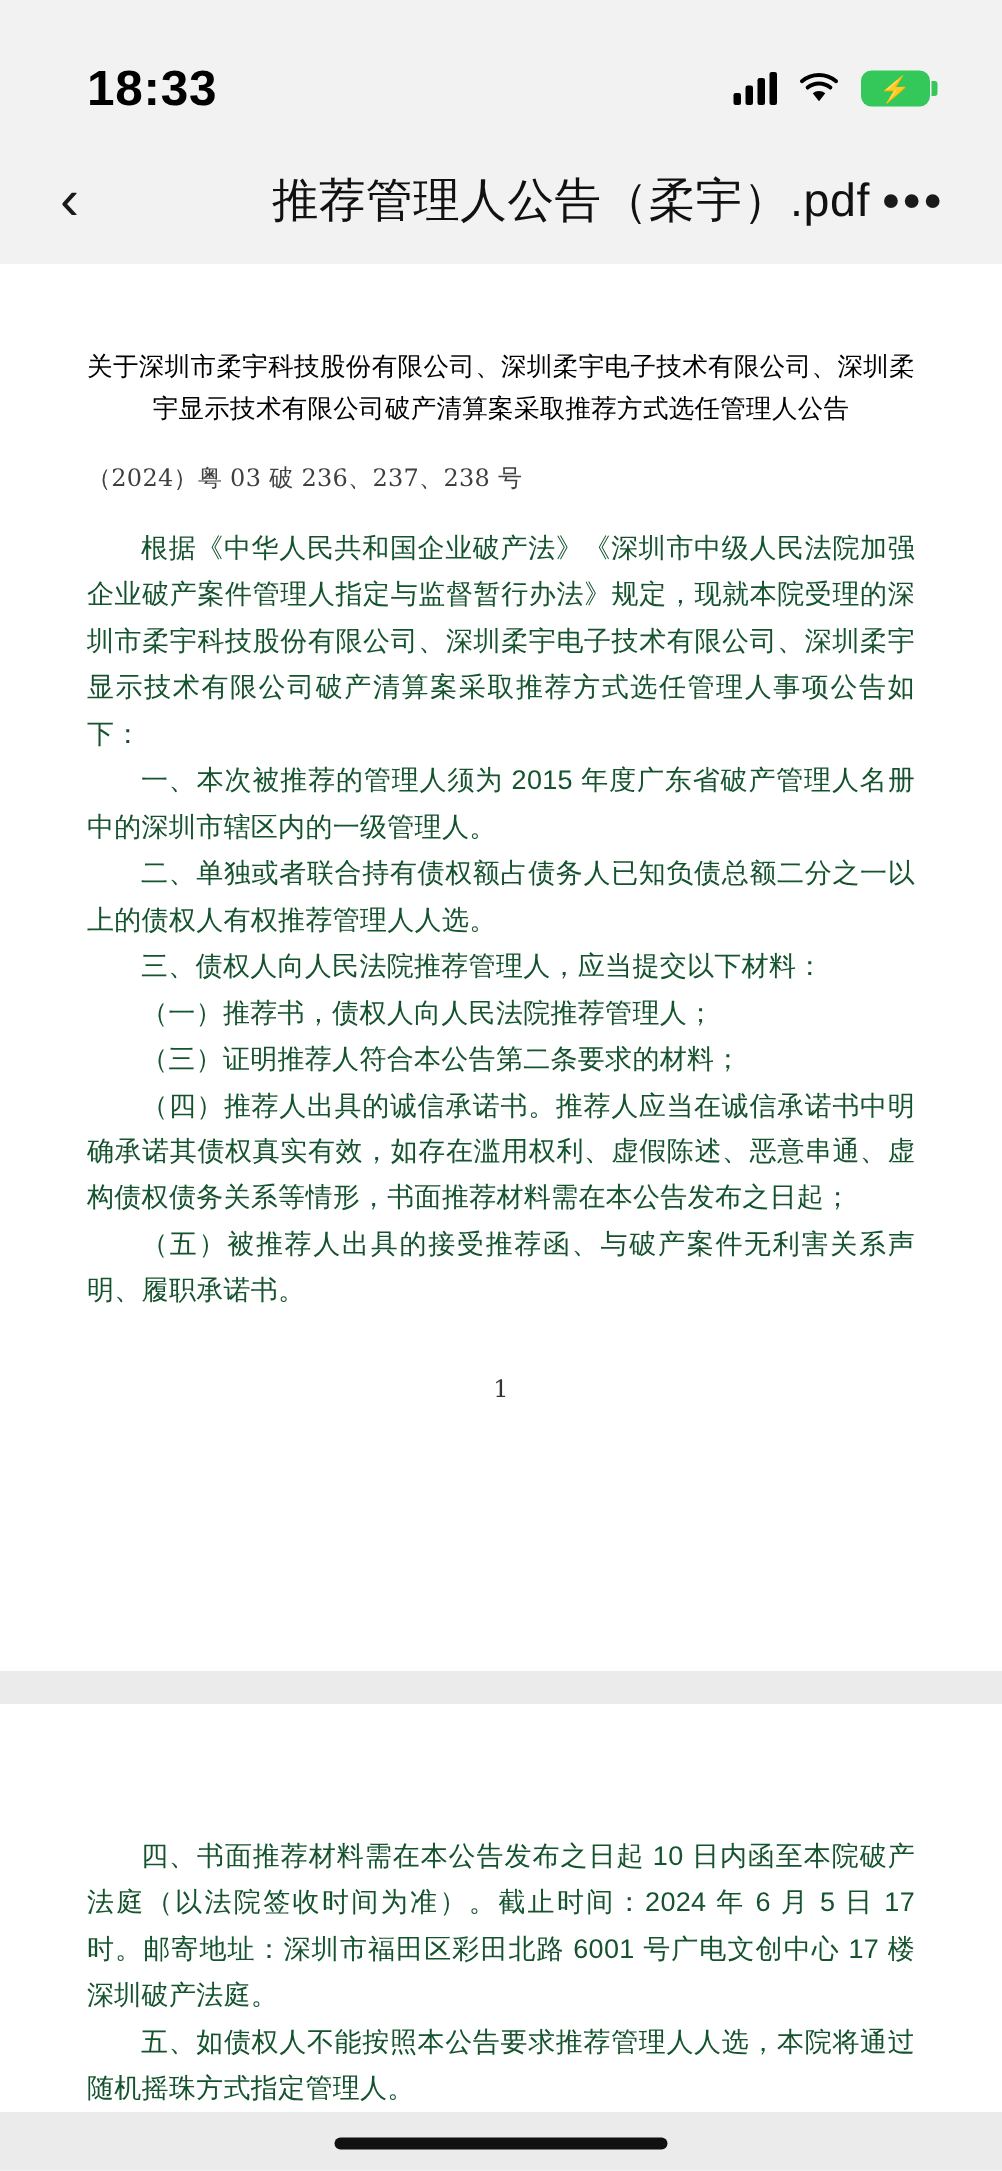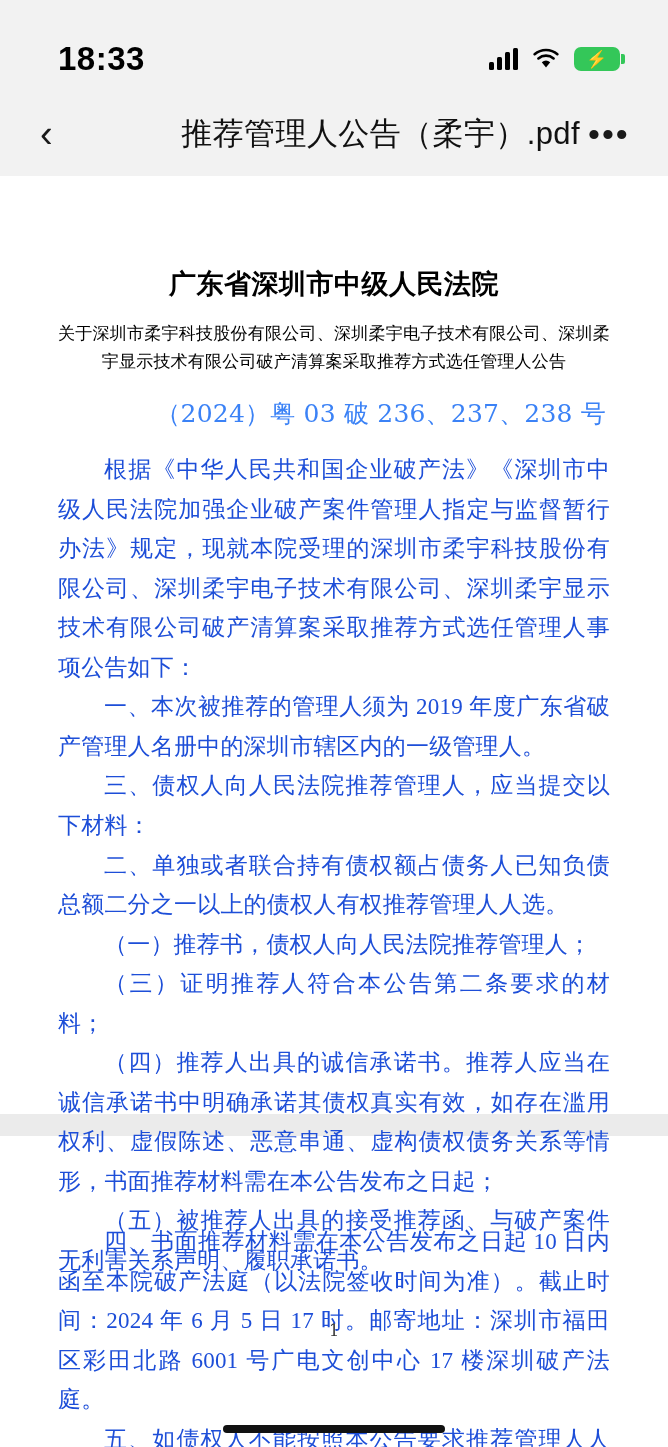--- a/index.html
+++ b/index.html
@@ -134,31 +134,31 @@
     font-size: 17px;
     color: #000;
     font-family: "DejaVu Serif", serif;
     line-height: 1.62;
     text-align: justify;
     text-align-last: center;
     margin-bottom: 22px;
     letter-spacing: 0.2px;
   }
   .doc-case-no {
-    font-size: 25px;
-    color: #3b82f6;
-    font-family: "DejaVu Serif", serif;
-    text-align: right;
+    font-size: 16px;
+    color: #404040;
+    font-family: "DejaVu Serif", serif;
+    text-align: left;
     margin: 0 4px 20px 0;
     letter-spacing: 0.2px;
   }
   .doc-p {
-    font-size: 23px;
-    color: #1d4ed8;
-    font-family: Liberation Serif, serif;
+    font-size: 18px;
+    color: #14532d;
+    font-family: Liberation Sans, sans-serif;
     line-height: 1.72;
     text-align: justify;
     text-indent: 2em;
     letter-spacing: 0.2px;
   }
   .page-num {
     text-align: center;
     font-size: 16px;
     color: #333;
     font-family: "DejaVu Serif", serif;
@@ -211,27 +211,26 @@
 
   <div class="nav-bar">
     <div class="nav-back">‹</div>
     <div class="nav-title">推荐管理人公告（柔宇）.pdf</div>
     <div class="nav-more">•••</div>
   </div>
 
   <div class="doc-scroll">
 
     <div class="page page-1">
-      <div class="doc-title">广东省深圳市中级人民法院</div>
       <div class="doc-subtitle">关于深圳市柔宇科技股份有限公司、深圳柔宇电子技术有限公司、深圳柔宇显示技术有限公司破产清算案采取推荐方式选任管理人公告</div>
       <div class="doc-case-no">（2024）粤 03 破 236、237、238 号</div>
       <div class="doc-p">根据《中华人民共和国企业破产法》《深圳市中级人民法院加强企业破产案件管理人指定与监督暂行办法》规定，现就本院受理的深圳市柔宇科技股份有限公司、深圳柔宇电子技术有限公司、深圳柔宇显示技术有限公司破产清算案采取推荐方式选任管理人事项公告如下：</div>
-      <div class="doc-p">一、本次被推荐的管理人须为 2019 年度广东省破产管理人名册中的深圳市辖区内的一级管理人。</div>
+      <div class="doc-p">一、本次被推荐的管理人须为 2015 年度广东省破产管理人名册中的深圳市辖区内的一级管理人。</div>
+      <div class="doc-p">二、单独或者联合持有债权额占债务人已知负债总额二分之一以上的债权人有权推荐管理人人选。</div>
       <div class="doc-p">三、债权人向人民法院推荐管理人，应当提交以下材料：</div>
-      <div class="doc-p">二、单独或者联合持有债权额占债务人已知负债总额二分之一以上的债权人有权推荐管理人人选。</div>
       <div class="doc-p">（一）推荐书，债权人向人民法院推荐管理人；</div>
       <div class="doc-p">（三）证明推荐人符合本公告第二条要求的材料；</div>
       <div class="doc-p">（四）推荐人出具的诚信承诺书。推荐人应当在诚信承诺书中明确承诺其债权真实有效，如存在滥用权利、虚假陈述、恶意串通、虚构债权债务关系等情形，书面推荐材料需在本公告发布之日起；</div>
       <div class="doc-p">（五）被推荐人出具的接受推荐函、与破产案件无利害关系声明、履职承诺书。</div>
       <div class="page-num">1</div>
     </div>
 
     <div class="page-gap"></div>
 
     <div class="page page-2">

